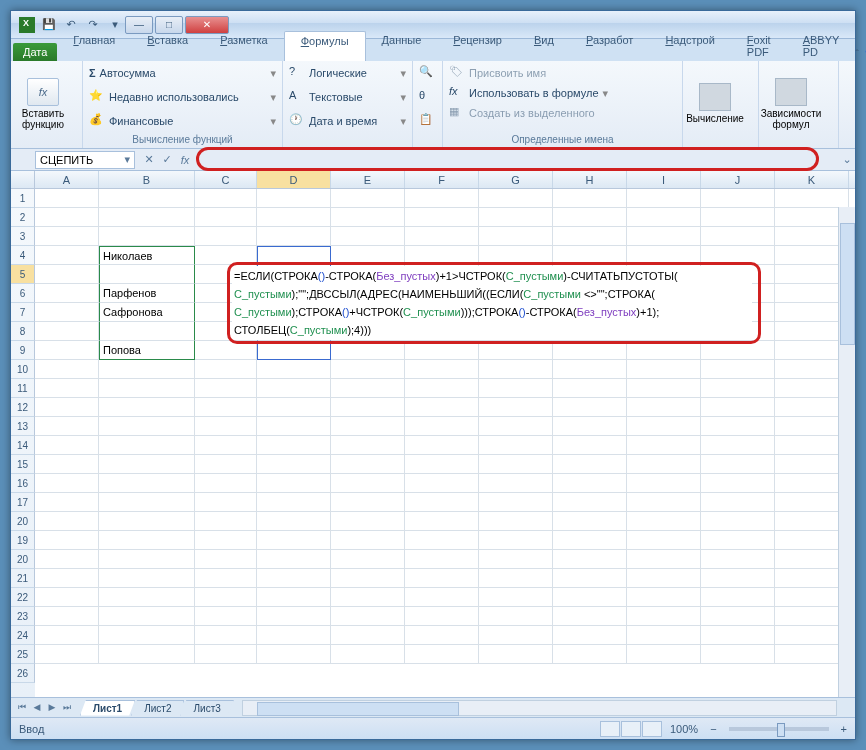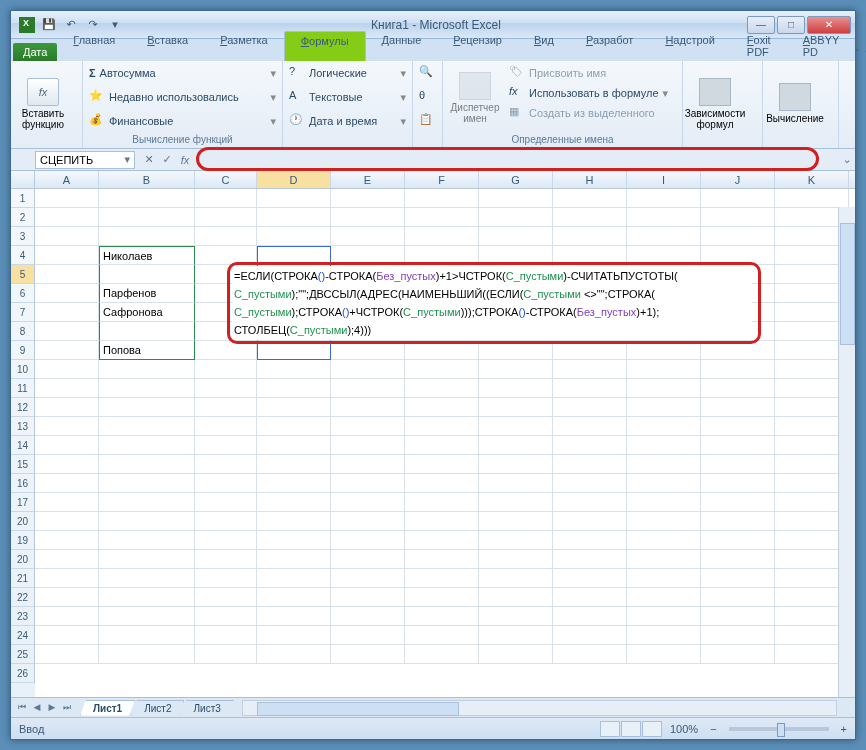--- a/index.html
+++ b/index.html
@@ -11,21 +11,21 @@
 .xls-icon{width:16px;height:16px;background:#2a7a2a;position:relative;}
 .xls-icon:before{content:"X";position:absolute;color:#fff;font-weight:bold;font-size:9px;left:4px;top:1px;}
 .title{flex:1;text-align:center;color:#3a5a7a;font-size:12px;}
 .winbtns{display:flex;gap:2px;padding-right:2px;}
 .winbtn{width:28px;height:18px;background:linear-gradient(#e8eef6,#c8d8ec);border:1px solid #7a9ac0;border-radius:2px;display:flex;align-items:center;justify-content:center;color:#3a5a7a;font-size:10px;}
 .winbtn.close{width:44px;background:linear-gradient(#e89090,#d04040);color:#fff;}
 .ribbon-tabs{height:22px;display:flex;align-items:flex-end;padding-left:2px;background:#cfe1f3;}
 .file-tab{background:linear-gradient(#3a9a3a,#2a7a2a);color:#fff;padding:3px 10px;border-radius:2px 2px 0 0;font-size:11px;}
 .rtab{padding:3px 16px;color:#3a5a7a;cursor:pointer;margin-top:28px;}
 .rtab u{text-decoration:underline;}
-.rtab.active{background:#84cc16;border:1px solid #a8c0dc;border-bottom:none;border-radius:2px 2px 0 0;}
+.rtab.active{background:#ffffff;border:1px solid #a8c0dc;border-bottom:none;border-radius:2px 2px 0 0;}
 .rtab-help{margin-left:auto;display:flex;gap:6px;padding-right:8px;color:#3a5a7a;}
 .ribbon{height:88px;background:linear-gradient(#f4f8fc,#e4ecf6);border-bottom:1px solid #a8c0dc;display:flex;}
 .rgroup{border-right:1px solid #c8d8ec;padding:2px 4px;display:flex;flex-direction:column;}
 .rgroup-body{flex:1;display:flex;gap:4px;}
 .rgroup-label{text-align:center;font-size:10px;color:#5a7a9a;padding:1px 0;}
 .big-btn{width:56px;display:flex;flex-direction:column;align-items:center;justify-content:center;gap:2px;padding:2px;border-radius:2px;}
 .big-btn .ico{width:32px;height:28px;}
 .big-btn span{font-size:10px;text-align:center;line-height:11px;}
 .small-row{display:flex;align-items:center;gap:4px;padding:1px 2px;height:20px;}
 .small-row .ico{width:16px;height:16px;}
@@ -87,21 +87,20 @@
   <div class="titlebar">
     <div class="qat">
       <div class="qbtn">
           <div class="xls-icon"></div>
         </div>
       <div class="qbtn">💾</div>
       <div class="qbtn">↶</div>
       <div class="qbtn">↷</div>
       <div class="qbtn">▾</div>
     </div>
-    <div class="title">Книга1 - Microsoft Excel</div>
     <div class="winbtns">
       <div class="winbtn">—</div>
       <div class="winbtn">□</div>
       <div class="winbtn close">✕</div>
     </div>
   </div>
 
   <div class="ribbon-tabs">
     <div class="file-tab">Дата</div>
     <div id="rtabs" style="display: flex;">
@@ -187,56 +186,52 @@
             <span class="ico">θ</span>
           </div>
         <div class="small-row">
             <span class="ico">📋</span>
           </div>
       </div>
       <div class="rgroup-label"></div>
     </div>
     <div class="rgroup" style="width:240px">
       <div class="rgroup-body">
-        <div class="big-btn" style="opacity:.5">
-          <div class="ico" style="width:32px;height:28px;background:#d0d8e0;border:1px solid #a8b8c8"></div>
-          <span>Диспетчер имен</span>
-        </div>
         <div style="flex-direction:column;display:flex">
           <div class="small-row" style="opacity:.5">
               <span class="ico">🏷</span>
               <span>Присвоить имя</span>
             </div>
           <div class="small-row">
               <span class="ico"><i>fx</i></span>
               <span>Использовать в формуле</span>
               <span style="margin-left:auto;color:#888">▾</span>
             </div>
           <div class="small-row" style="opacity:.5">
               <span class="ico">▦</span>
               <span>Создать из выделенного</span>
             </div>
         </div>
       </div>
       <div class="rgroup-label">Определенные имена</div>
+    </div>
+    <div class="rgroup" style="width:76px">
+      <div class="rgroup-body">
+          <div class="big-btn">
+            <div class="ico" style="width:32px;height:28px;background:#d0d8e0;border:1px solid #a8b8c8"></div>
+            <span>Вычисление</span>
+          </div>
+        </div>
+      <div class="rgroup-label"></div>
     </div>
     <div class="rgroup" style="width:80px">
       <div class="rgroup-body">
           <div class="big-btn">
             <div class="ico" style="width:32px;height:28px;background:#d0d8e0;border:1px solid #a8b8c8"></div>
             <span>Зависимости формул</span>
-          </div>
-        </div>
-      <div class="rgroup-label"></div>
-    </div>
-    <div class="rgroup" style="width:76px">
-      <div class="rgroup-body">
-          <div class="big-btn">
-            <div class="ico" style="width:32px;height:28px;background:#d0d8e0;border:1px solid #a8b8c8"></div>
-            <span>Вычисление</span>
           </div>
         </div>
       <div class="rgroup-label"></div>
     </div>
   </div>
 
   <div class="namebox-row">
     <div class="namebox">
       <input value="СЦЕПИТЬ" style="">
       <span class="nb-dd">▾</span>

